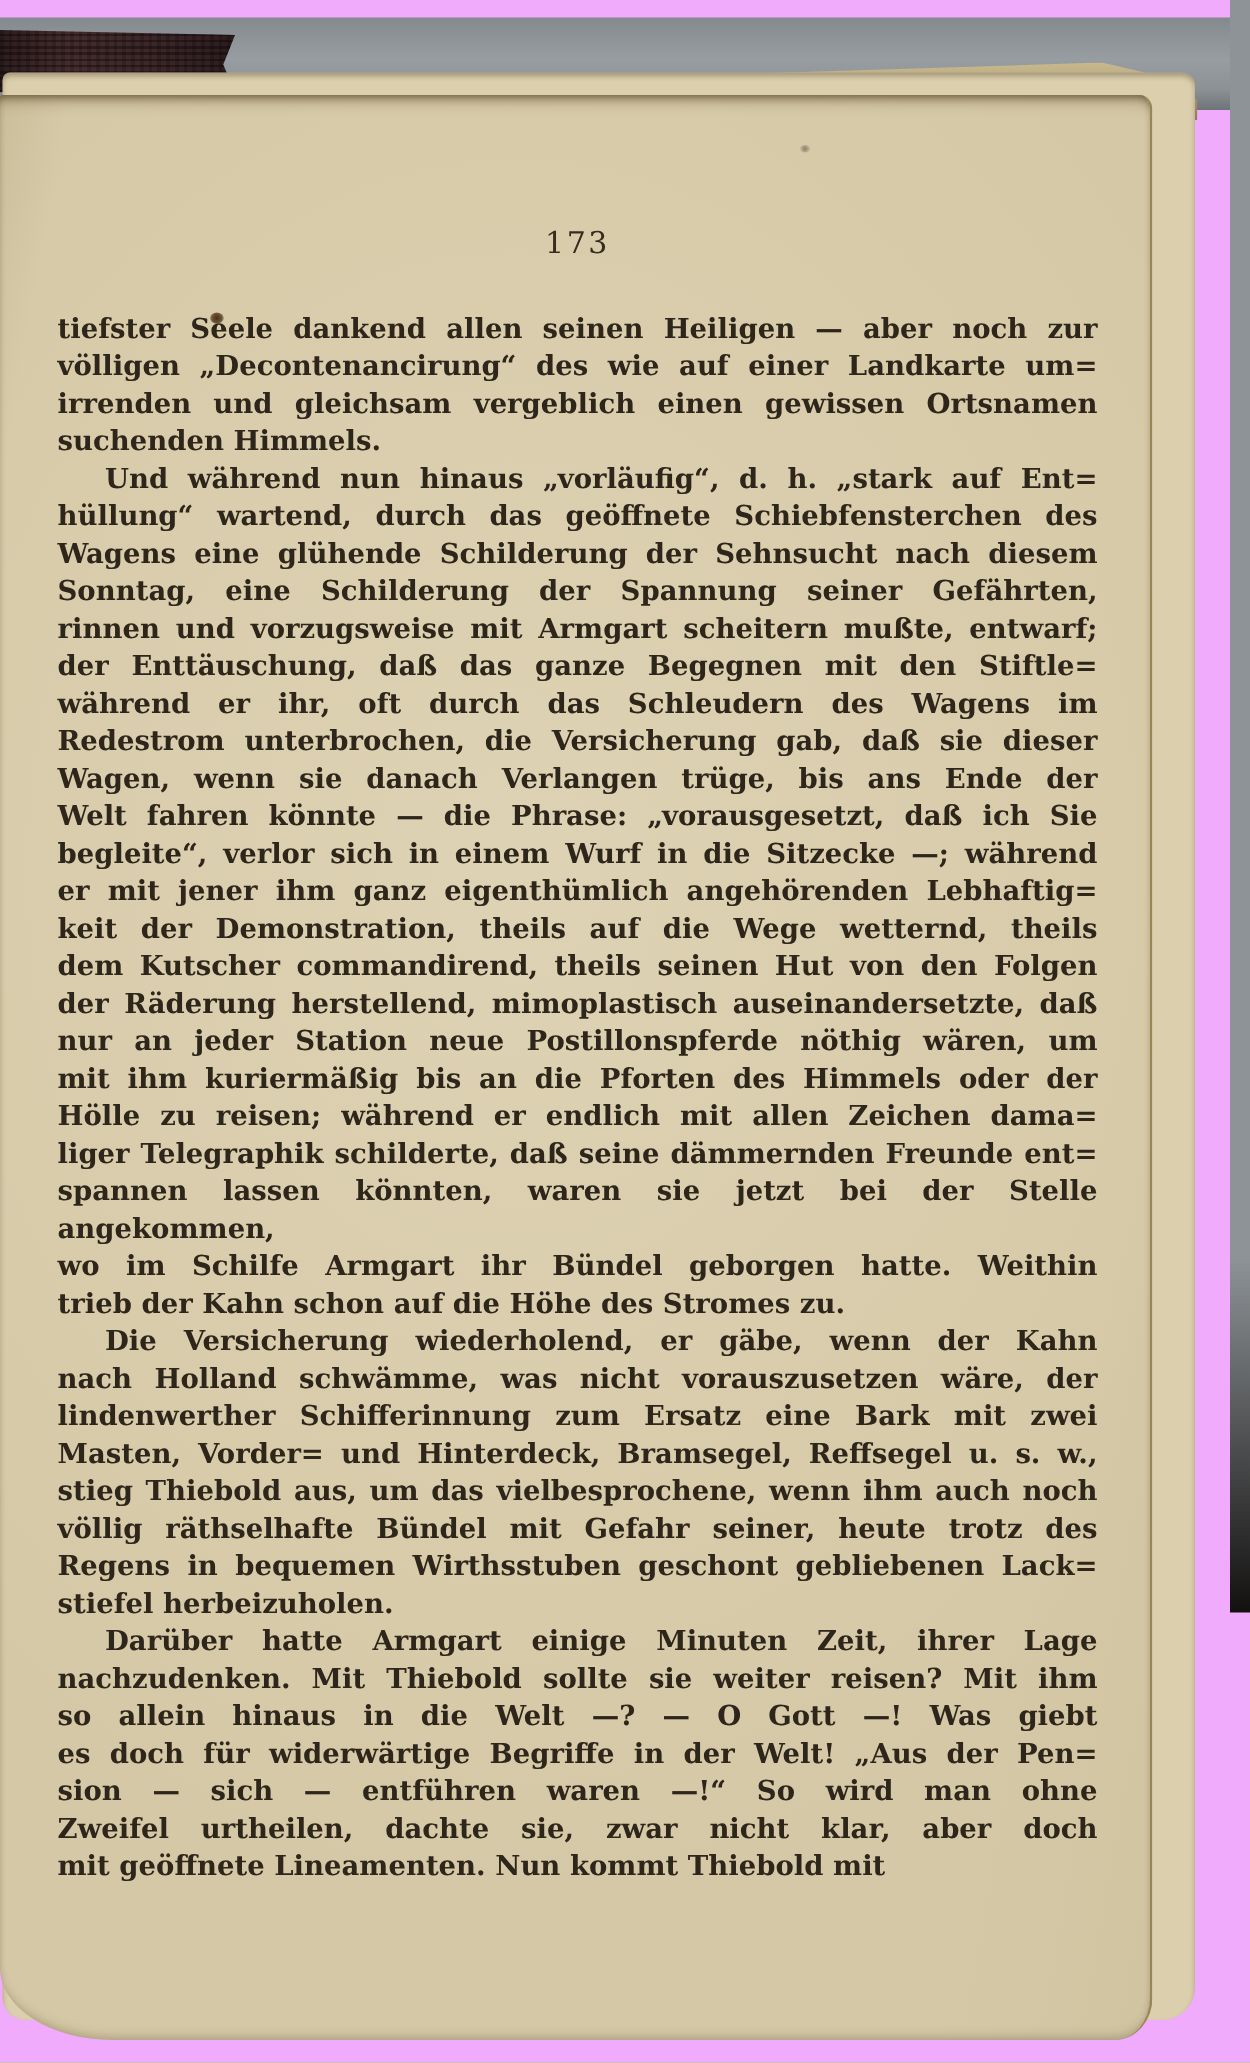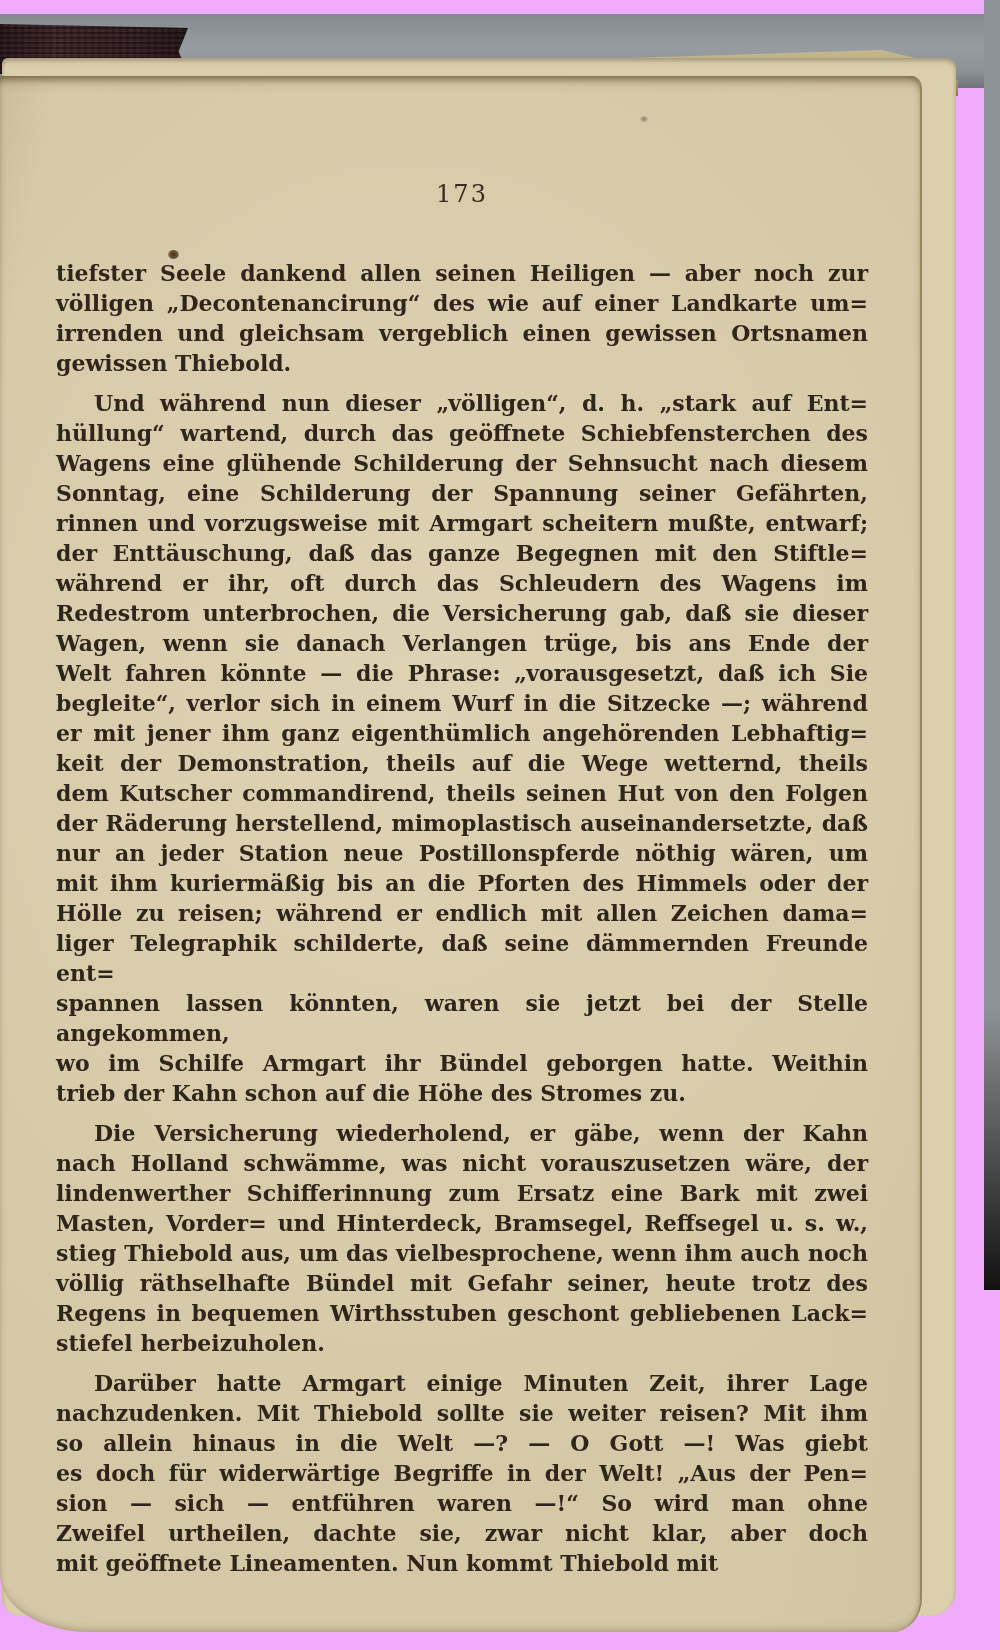--- a/index.html
+++ b/index.html
@@ -58,21 +58,21 @@
   .page-number {
     position:absolute; left:46px; top:104px; width:832px;
     text-align:center; font-size:24px; letter-spacing:2px;
     color:#372d1f;
   }
   .text-block {
     position:absolute; left:46px; top:172px; width:832px;
     font-size:22px; line-height:30px; font-weight:600;
     color:#2e261a;
   }
-  .paragraph { margin:10px; }
+  .paragraph { margin:0; }
   .tline { text-align:justify; text-align-last:justify; }
   .tline.last { text-align-last:left; }
   .tline.indent { text-indent:38px; }
   .ink-blot {
     position:absolute; left:168px; top:174px; width:11px; height:9px;
     background:radial-gradient(circle,#4a2f14 0%,rgba(74,47,20,.75) 55%,rgba(74,47,20,0) 100%);
     border-radius:50%;
   }
   .ink-blot2 {
     position:absolute; left:640px; top:40px; width:8px; height:6px;
@@ -89,24 +89,24 @@
   <div class="binding"></div>
   <div class="stack-edge"></div>
   <div class="under-page"></div>
   <div class="page">
     <div class="page-number">173</div>
     <div class="text-block">
         <div class="paragraph">
           <div class="tline">tiefster Seele dankend allen seinen Heiligen — aber noch zur</div>
           <div class="tline">völligen „Decontenancirung“ des wie auf einer Landkarte um=</div>
           <div class="tline">irrenden und gleichsam vergeblich einen gewissen Ortsnamen</div>
-          <div class="tline last">gewissen Thiebold.</div>
+          <div class="tline last">suchenden Himmels.</div>
         </div>
         <div class="paragraph">
-          <div class="tline indent">Und während nun dieser „völligen“, d. h. „stark auf Ent=</div>
+          <div class="tline indent">Und während nun hinaus „vorläufig“, d. h. „stark auf Ent=</div>
           <div class="tline">hüllung“ wartend, durch das geöffnete Schiebfensterchen des</div>
           <div class="tline">Wagens eine glühende Schilderung der Sehnsucht nach diesem</div>
           <div class="tline">Sonntag, eine Schilderung der Spannung seiner Gefährten,</div>
           <div class="tline">rinnen und vorzugsweise mit Armgart scheitern mußte, entwarf;</div>
           <div class="tline">der Enttäuschung, daß das ganze Begegnen mit den Stiftle=</div>
           <div class="tline">während er ihr, oft durch das Schleudern des Wagens im</div>
           <div class="tline">Redestrom unterbrochen, die Versicherung gab, daß sie dieser</div>
           <div class="tline">Wagen, wenn sie danach Verlangen trüge, bis ans Ende der</div>
           <div class="tline">Welt fahren könnte — die Phrase: „vorausgesetzt, daß ich Sie</div>
           <div class="tline">begleite“, verlor sich in einem Wurf in die Sitzecke —; während</div>

